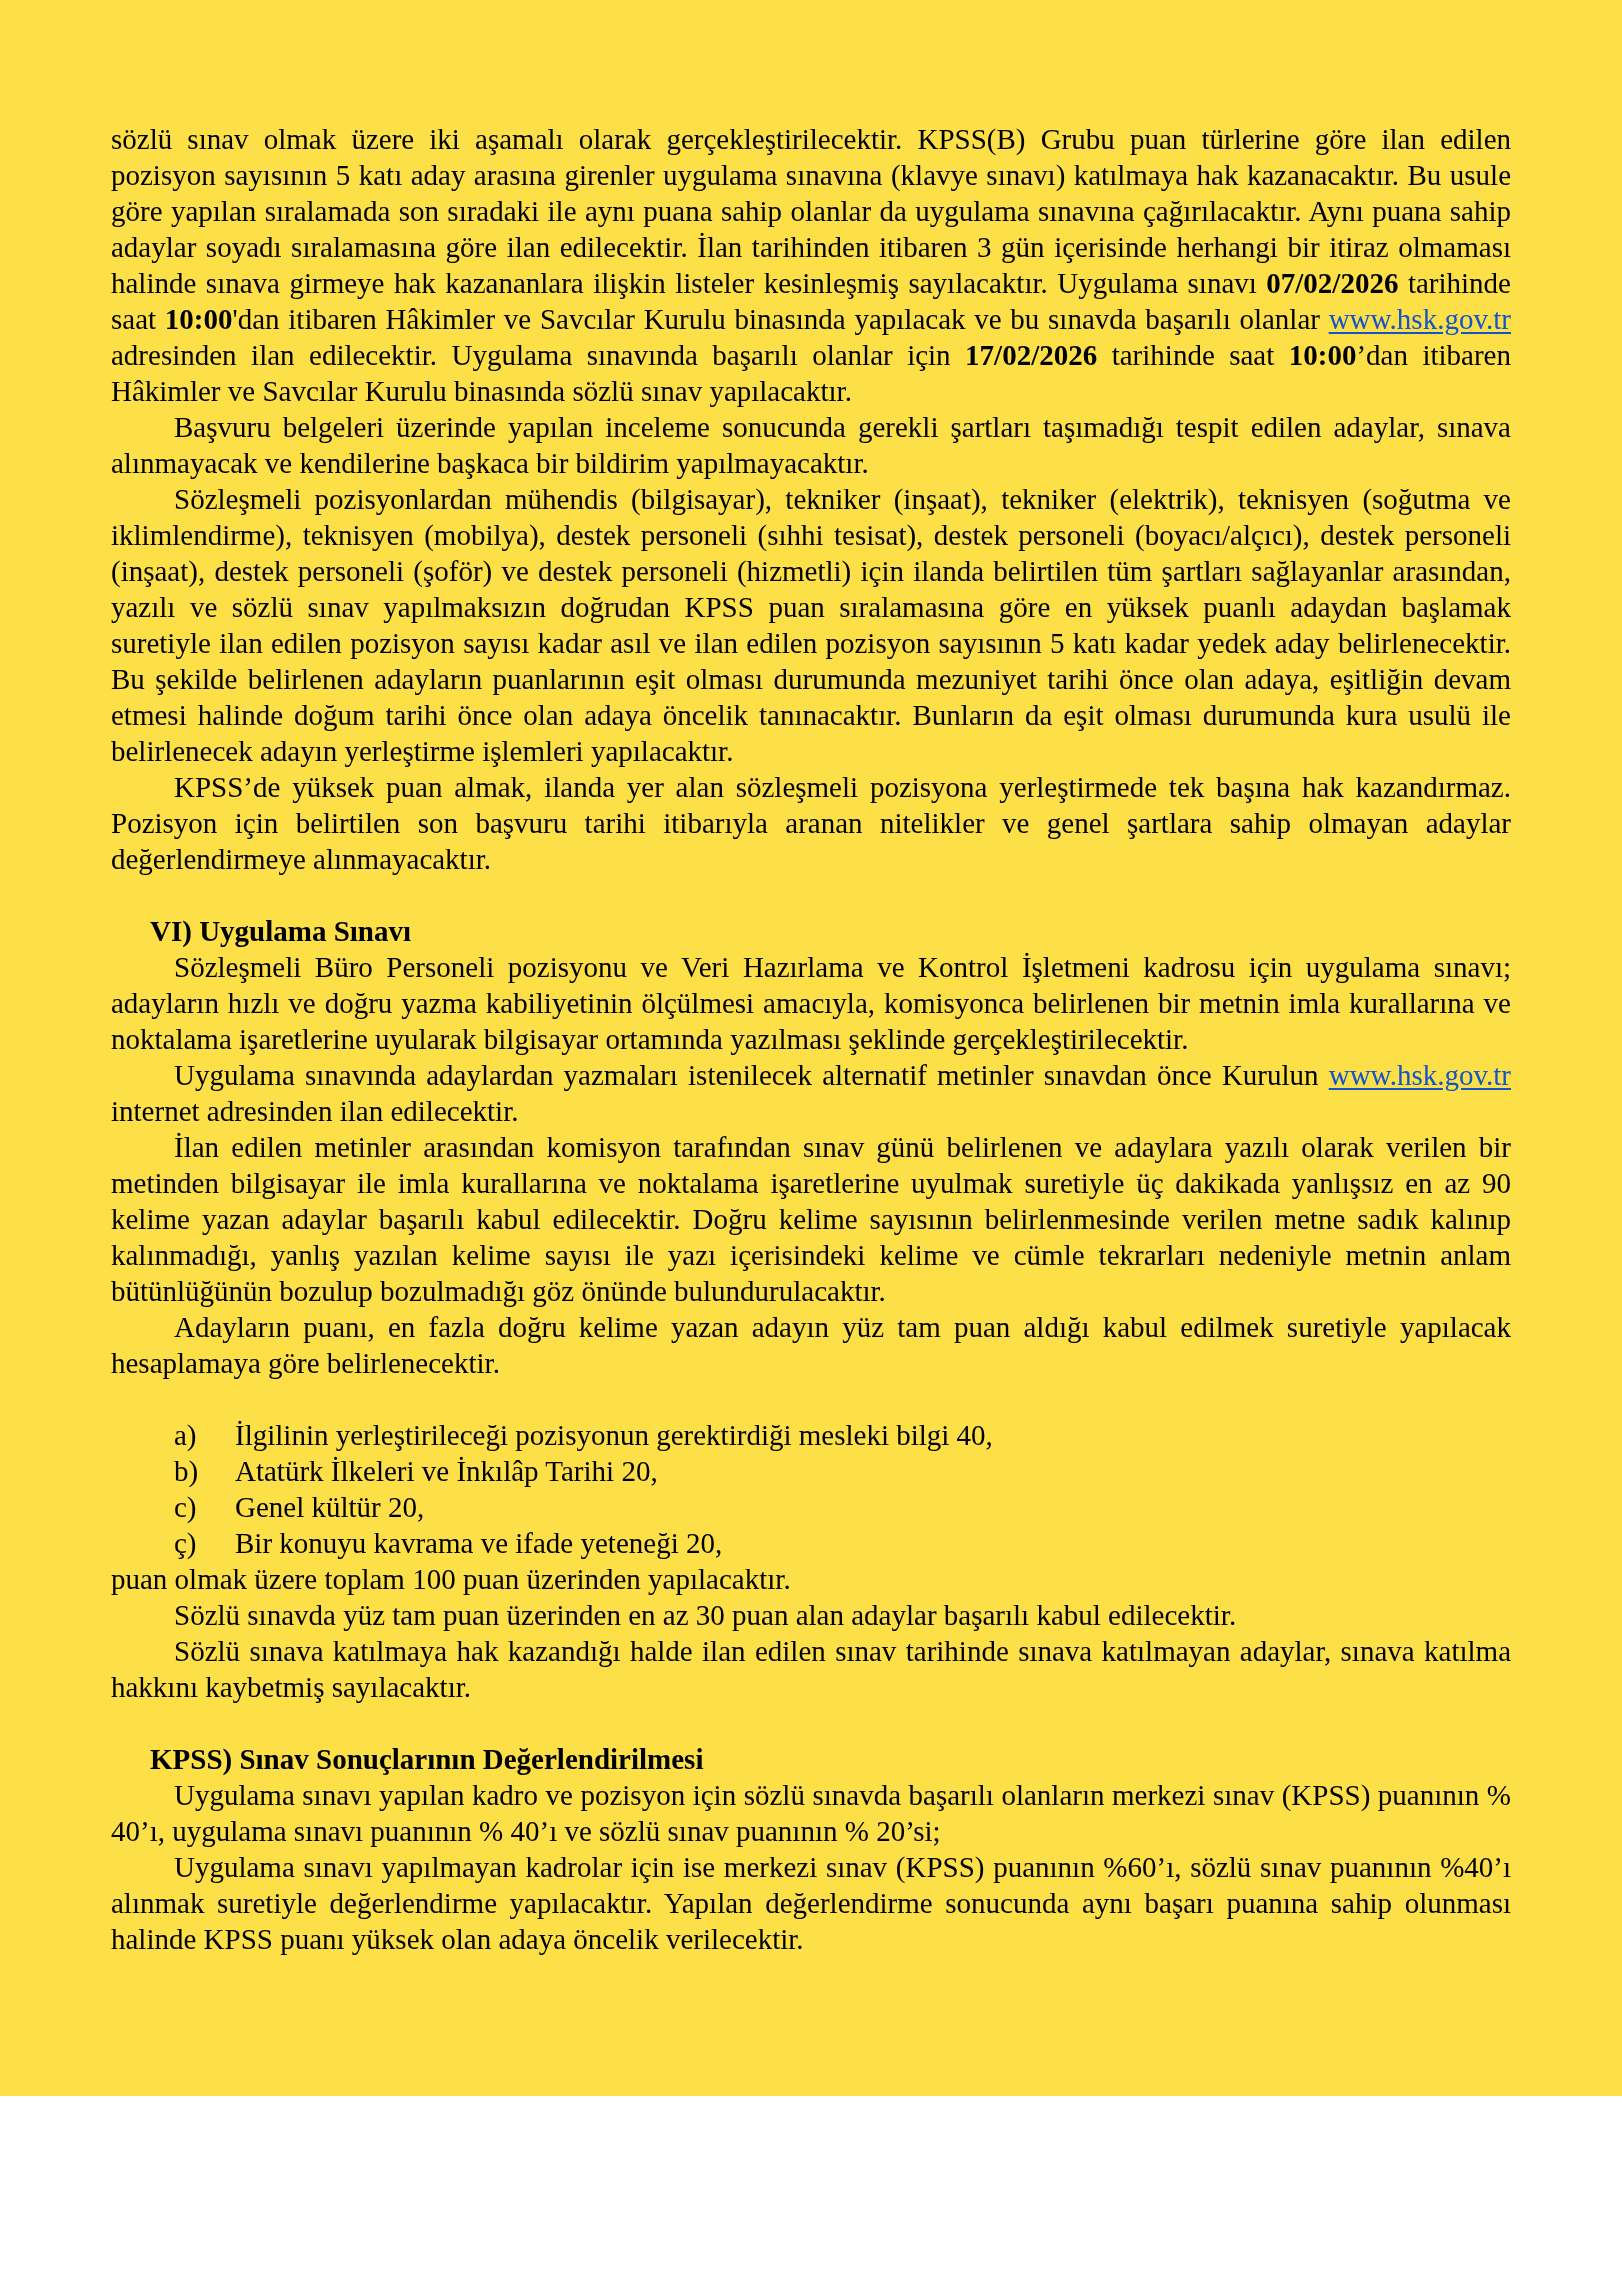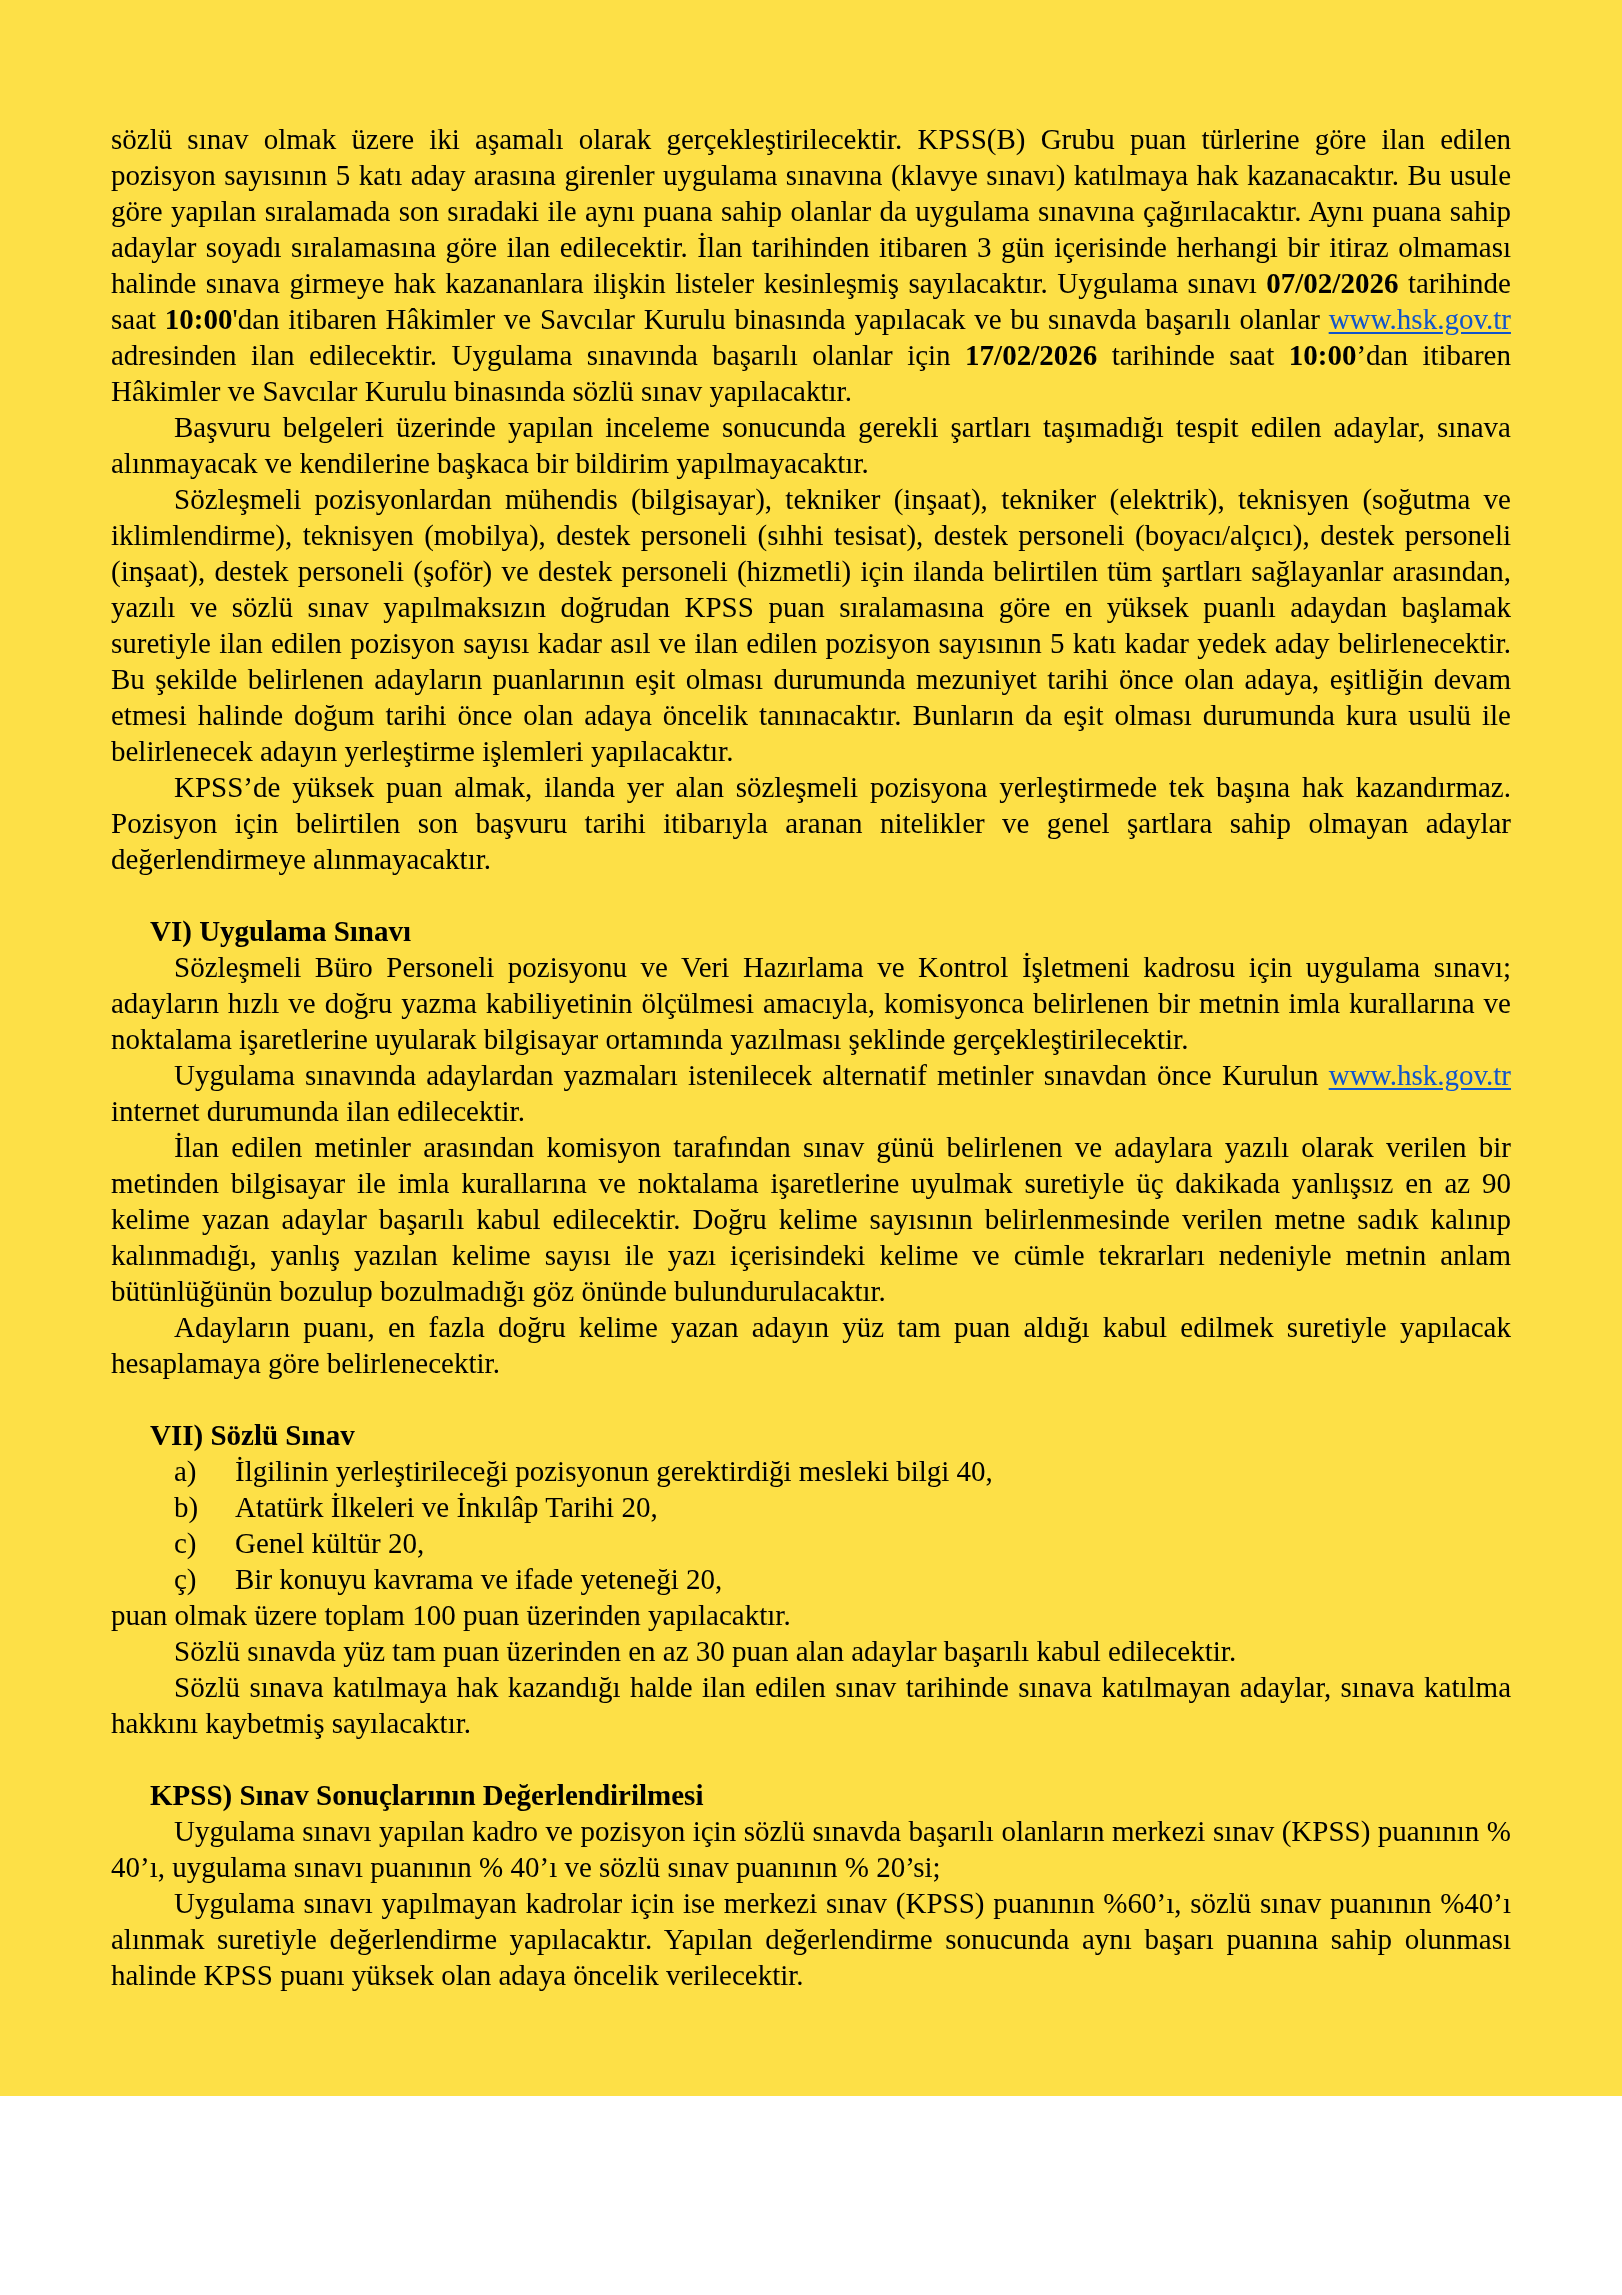--- a/index.html
+++ b/index.html
@@ -91,29 +91,28 @@
     <p class="p-indent">Sözleşmeli pozisyonlardan mühendis (bilgisayar), tekniker (inşaat), tekniker (elektrik), teknisyen (soğutma ve iklimlendirme), teknisyen (mobilya), destek personeli (sıhhi tesisat), destek personeli (boyacı/alçıcı), destek personeli (inşaat), destek personeli (şoför) ve destek personeli (hizmetli) için ilanda belirtilen tüm şartları sağlayanlar arasından, yazılı ve sözlü sınav yapılmaksızın doğrudan KPSS puan sıralamasına göre en yüksek puanlı adaydan başlamak suretiyle ilan edilen pozisyon sayısı kadar asıl ve ilan edilen pozisyon sayısının 5 katı kadar yedek aday belirlenecektir. Bu şekilde belirlenen adayların puanlarının eşit olması durumunda mezuniyet tarihi önce olan adaya, eşitliğin devam etmesi halinde doğum tarihi önce olan adaya öncelik tanınacaktır. Bunların da eşit olması durumunda kura usulü ile belirlenecek adayın yerleştirme işlemleri yapılacaktır.</p>
 
     <p class="p-indent">KPSS’de yüksek puan almak, ilanda yer alan sözleşmeli pozisyona yerleştirmede tek başına hak kazandırmaz. Pozisyon için belirtilen son başvuru tarihi itibarıyla aranan nitelikler ve genel şartlara sahip olmayan adaylar değerlendirmeye alınmayacaktır.</p>
 
     <div class="spacer-lg"></div>
 
     <p class="heading">VI) Uygulama Sınavı</p>
 
     <p class="p-indent">Sözleşmeli Büro Personeli pozisyonu ve Veri Hazırlama ve Kontrol İşletmeni kadrosu için uygulama sınavı; adayların hızlı ve doğru yazma kabiliyetinin ölçülmesi amacıyla, komisyonca belirlenen bir metnin imla kurallarına ve noktalama işaretlerine uyularak bilgisayar ortamında yazılması şeklinde gerçekleştirilecektir.</p>
 
-    <p class="p-indent"><span>Uygulama sınavında adaylardan yazmaları istenilecek alternatif metinler sınavdan önce Kurulun </span><span class="link">www.hsk.gov.tr</span><span> internet durumunda ilan edilecektir.</span></p>
+    <p class="p-indent"><span>Uygulama sınavında adaylardan yazmaları istenilecek alternatif metinler sınavdan önce Kurulun </span><span class="link">www.hsk.gov.tr</span><span> internet adresinden ilan edilecektir.</span></p>
 
     <p class="p-indent">İlan edilen metinler arasından komisyon tarafından sınav günü belirlenen ve adaylara yazılı olarak verilen bir metinden bilgisayar ile imla kurallarına ve noktalama işaretlerine uyulmak suretiyle üç dakikada yanlışsız en az 90 kelime yazan adaylar başarılı kabul edilecektir. Doğru kelime sayısının belirlenmesinde verilen metne sadık kalınıp kalınmadığı, yanlış yazılan kelime sayısı ile yazı içerisindeki kelime ve cümle tekrarları nedeniyle metnin anlam bütünlüğünün bozulup bozulmadığı göz önünde bulundurulacaktır.</p>
 
     <p class="p-indent">Adayların puanı, en fazla doğru kelime yazan adayın yüz tam puan aldığı kabul edilmek suretiyle yapılacak hesaplamaya göre belirlenecektir.</p>
 
     <div class="spacer-md"></div>
 
-    <p class="heading">VII) Sözlü Sınav</p>
 
     <div class="list">
       <p class="list-item"><span class="list-marker">a)</span><span>İlgilinin yerleştirileceği pozisyonun gerektirdiği mesleki bilgi 40,</span></p>
       <p class="list-item"><span class="list-marker">b)</span><span>Atatürk İlkeleri ve İnkılâp Tarihi 20,</span></p>
       <p class="list-item"><span class="list-marker">c)</span><span>Genel kültür 20,</span></p>
       <p class="list-item"><span class="list-marker">ç)</span><span>Bir konuyu kavrama ve ifade yeteneği 20,</span></p>
     </div>
 
     <p class="p-noindent last-line-left">puan olmak üzere toplam 100 puan üzerinden yapılacaktır.</p>
 

